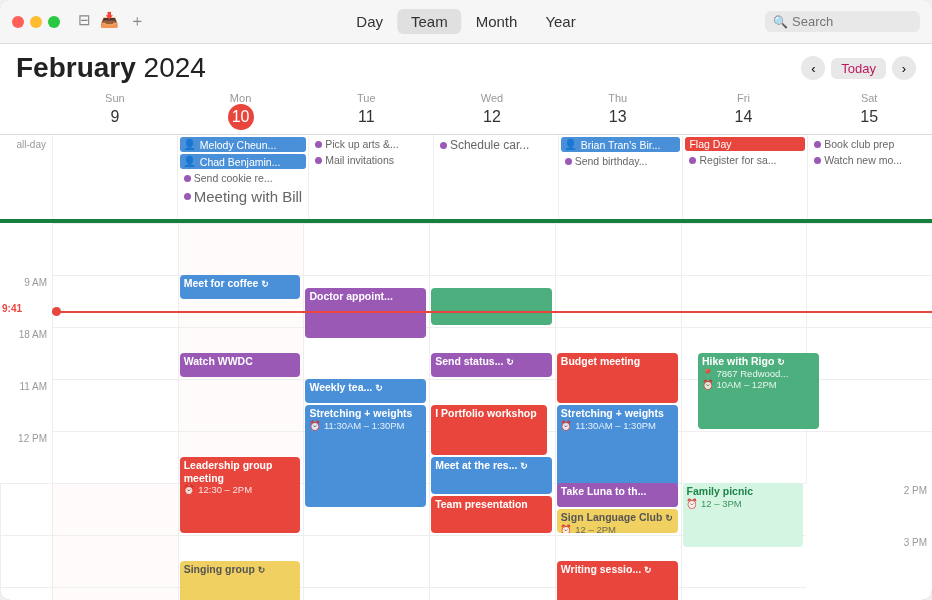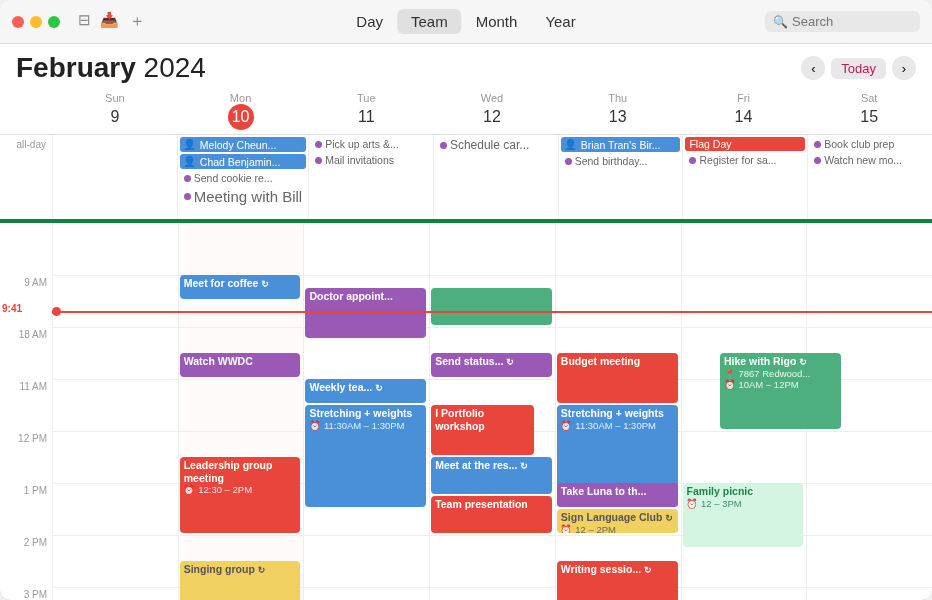--- a/index.html
+++ b/index.html
@@ -367,21 +367,20 @@
           <div class="tgrid-cell"></div>
           <div class="tgrid-cell"></div>
           <div class="tgrid-time">12 PM</div>
           <div class="tgrid-cell"></div>
           <div class="tgrid-cell today-col"></div>
           <div class="tgrid-cell"></div>
           <div class="tgrid-cell"></div>
           <div class="tgrid-cell"></div>
           <div class="tgrid-cell"></div>
           <div class="tgrid-cell"></div>
-          <div class="tgrid-time">1 PM</div>
           <div class="tgrid-cell"></div>
           <div class="tgrid-cell today-col"></div>
           <div class="tgrid-cell"></div>
           <div class="tgrid-cell"></div>
           <div class="tgrid-cell"></div>
           <div class="tgrid-cell"></div>
           <div class="tgrid-cell"></div>
           <div class="tgrid-time">2 PM</div>
           <div class="tgrid-cell"></div>
           <div class="tgrid-cell today-col"></div>
@@ -414,33 +413,33 @@
             </div>
             <div style="position: absolute; left: 127.714px; top: 130px; width: 120.714px; height: 24px; background: rgb(155, 89, 182); color: white; border-radius: 4px; padding: 2px 4px; font-size: 10.5px; overflow: hidden; cursor: pointer; pointer-events: auto;">
               <div style="font-weight:600;line-height:1.2;">Watch WWDC</div>
             </div>
             <div style="position: absolute; left: 379.143px; top: 130px; width: 120.714px; height: 24px; background: rgb(155, 89, 182); color: white; border-radius: 4px; padding: 2px 4px; font-size: 10.5px; overflow: hidden; cursor: pointer; pointer-events: auto;">
               <div style="font-weight:600;line-height:1.2;">Send status... <span style="font-size:9px;">↻</span></div>
             </div>
             <div style="position: absolute; left: 504.857px; top: 130px; width: 120.714px; height: 50px; background: rgb(232, 69, 60); color: white; border-radius: 4px; padding: 2px 4px; font-size: 10.5px; overflow: hidden; cursor: pointer; pointer-events: auto;">
               <div style="font-weight:600;line-height:1.2;">Budget meeting</div>
             </div>
-            <div style="position: absolute; left: 668px; top: 130px; width: 120.714px; height: 76px; background: rgb(76, 175, 125); color: white; border-radius: 4px; padding: 2px 4px; font-size: 10.5px; overflow: hidden; cursor: pointer; pointer-events: auto;">
+            <div style="position: absolute; left: 646px; top: 130px; width: 120.714px; height: 76px; background: rgb(76, 175, 125); color: white; border-radius: 4px; padding: 2px 4px; font-size: 10.5px; overflow: hidden; cursor: pointer; pointer-events: auto;">
               <div style="font-weight:600;line-height:1.2;">Hike with Rigo <span style="font-size:9px;">↻</span></div>
               <div style="font-size:9.5px;opacity:0.9;">📍 7867 Redwood...</div>
               <div style="font-size:9.5px;opacity:0.85;">⏰ 10AM – 12PM</div>
             </div>
             <div style="position: absolute; left: 253.429px; top: 156px; width: 120.714px; height: 24px; background: rgb(74, 144, 217); color: white; border-radius: 4px; padding: 2px 4px; font-size: 10.5px; overflow: hidden; cursor: pointer; pointer-events: auto;">
               <div style="font-weight:600;line-height:1.2;">Weekly tea... <span style="font-size:9px;">↻</span></div>
             </div>
             <div style="position: absolute; left: 253.429px; top: 182px; width: 120.714px; height: 102px; background: rgb(74, 144, 217); color: white; border-radius: 4px; padding: 2px 4px; font-size: 10.5px; overflow: hidden; cursor: pointer; pointer-events: auto;">
               <div style="font-weight:600;line-height:1.2;">Stretching + weights</div>
               <div style="font-size:9.5px;opacity:0.85;">⏰ 11:30AM – 1:30PM</div>
             </div>
-            <div style="position: absolute; left: 379.143px; top: 182px; width: 103px; height: 50px; background: rgb(232, 69, 60); color: white; border-radius: 4px; padding: 2px 4px; font-size: 10.5px; overflow: hidden; cursor: pointer; pointer-events: auto;">
+            <div style="position: absolute; left: 379.143px; top: 182px; width: 116px; height: 50px; background: rgb(232, 69, 60); color: white; border-radius: 4px; padding: 2px 4px; font-size: 10.5px; overflow: hidden; cursor: pointer; pointer-events: auto;">
               <div style="font-weight:600;line-height:1.2;">I Portfolio workshop</div>
             </div>
             <div style="position: absolute; left: 379.143px; top: 234px; width: 120.714px; height: 37px; background: rgb(74, 144, 217); color: white; border-radius: 4px; padding: 2px 4px; font-size: 10.5px; overflow: hidden; cursor: pointer; pointer-events: auto;">
               <div style="font-weight:600;line-height:1.2;">Meet at the res... <span style="font-size:9px;">↻</span></div>
             </div>
             <div style="position: absolute; left: 379.143px; top: 273px; width: 120.714px; height: 37px; background: rgb(232, 69, 60); color: white; border-radius: 4px; padding: 2px 4px; font-size: 10.5px; overflow: hidden; cursor: pointer; pointer-events: auto;">
               <div style="font-weight:600;line-height:1.2;">Team presentation</div>
             </div>
             <div style="position: absolute; left: 504.857px; top: 182px; width: 120.714px; height: 102px; background: rgb(74, 144, 217); color: white; border-radius: 4px; padding: 2px 4px; font-size: 10.5px; overflow: hidden; cursor: pointer; pointer-events: auto;">
               <div style="font-weight:600;line-height:1.2;">Stretching + weights</div>

